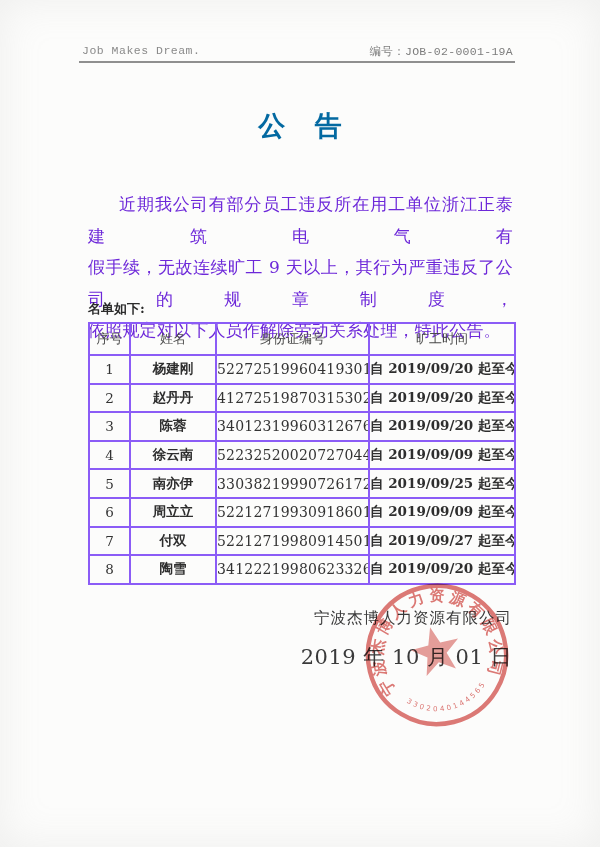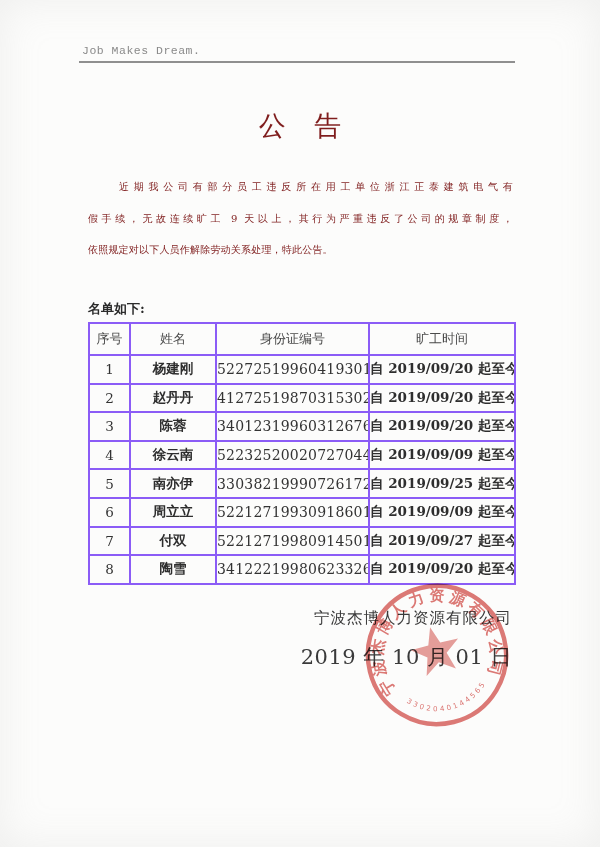--- a/index.html
+++ b/index.html
@@ -27,27 +27,27 @@
     font-size: 11.5px; color: #7d7d7d; letter-spacing: 0.3px;
   }
   .hdr-line {
     position: absolute; left: 79px; top: 61px; width: 436px; height: 0;
     border-top: 2px solid #8f8f8f;
   }
   
   .doc-title {
     position: absolute; left: 0; top: 108px; width: 600px;
     text-align: center;
-    font-size: 27px; font-weight: 400; color: #7f1d1d;
+    font-size: 27px; font-weight: 700; color: #0369a1;
     letter-spacing: 10px; text-indent: 10px;
   }
   
   .body-text {
-    position: absolute; left: 88px; top: 171px; width: 425px;
-    font-size: 10px; color: #7f1d1d; line-height: 31.5px;
+    position: absolute; left: 88px; top: 189px; width: 425px;
+    font-size: 17px; color: #6d28d9; line-height: 31.5px;
     letter-spacing: 0.2px;
   }
   .body-line.fill { text-align: justify; text-align-last: justify; }
   .body-line.indent { text-indent: 31px; }
   .list-label {
     position: absolute; left: 88px; top: 300px;
     font-size: 13px; font-weight: 700; color: #2b2b2b;
   }
   
   .roster {
@@ -96,20 +96,21 @@
     font-family: "DejaVu Sans", sans-serif;
     font-size: 7.2px; letter-spacing: 2.6px;
   }
 </style>
 </head>
 <body>
 
 <div class="page">
 
   <span class="hdr-slogan">Job Makes Dream.</span>
+  <span class="hdr-docno"><span>编号：</span><span>JOB-02-0001-19A</span></span>
   <div class="hdr-line"></div>
 
   <div class="doc-title">公 告</div>
 
   <div class="body-text">
     <div class="body-line fill indent">近期我公司有部分员工违反所在用工单位浙江正泰建筑电气有</div>
     <div class="body-line fill">假手续，无故连续旷工 9 天以上，其行为严重违反了公司的规章制度，</div>
     <div class="body-line">依照规定对以下人员作解除劳动关系处理，特此公告。</div>
   </div>
 

